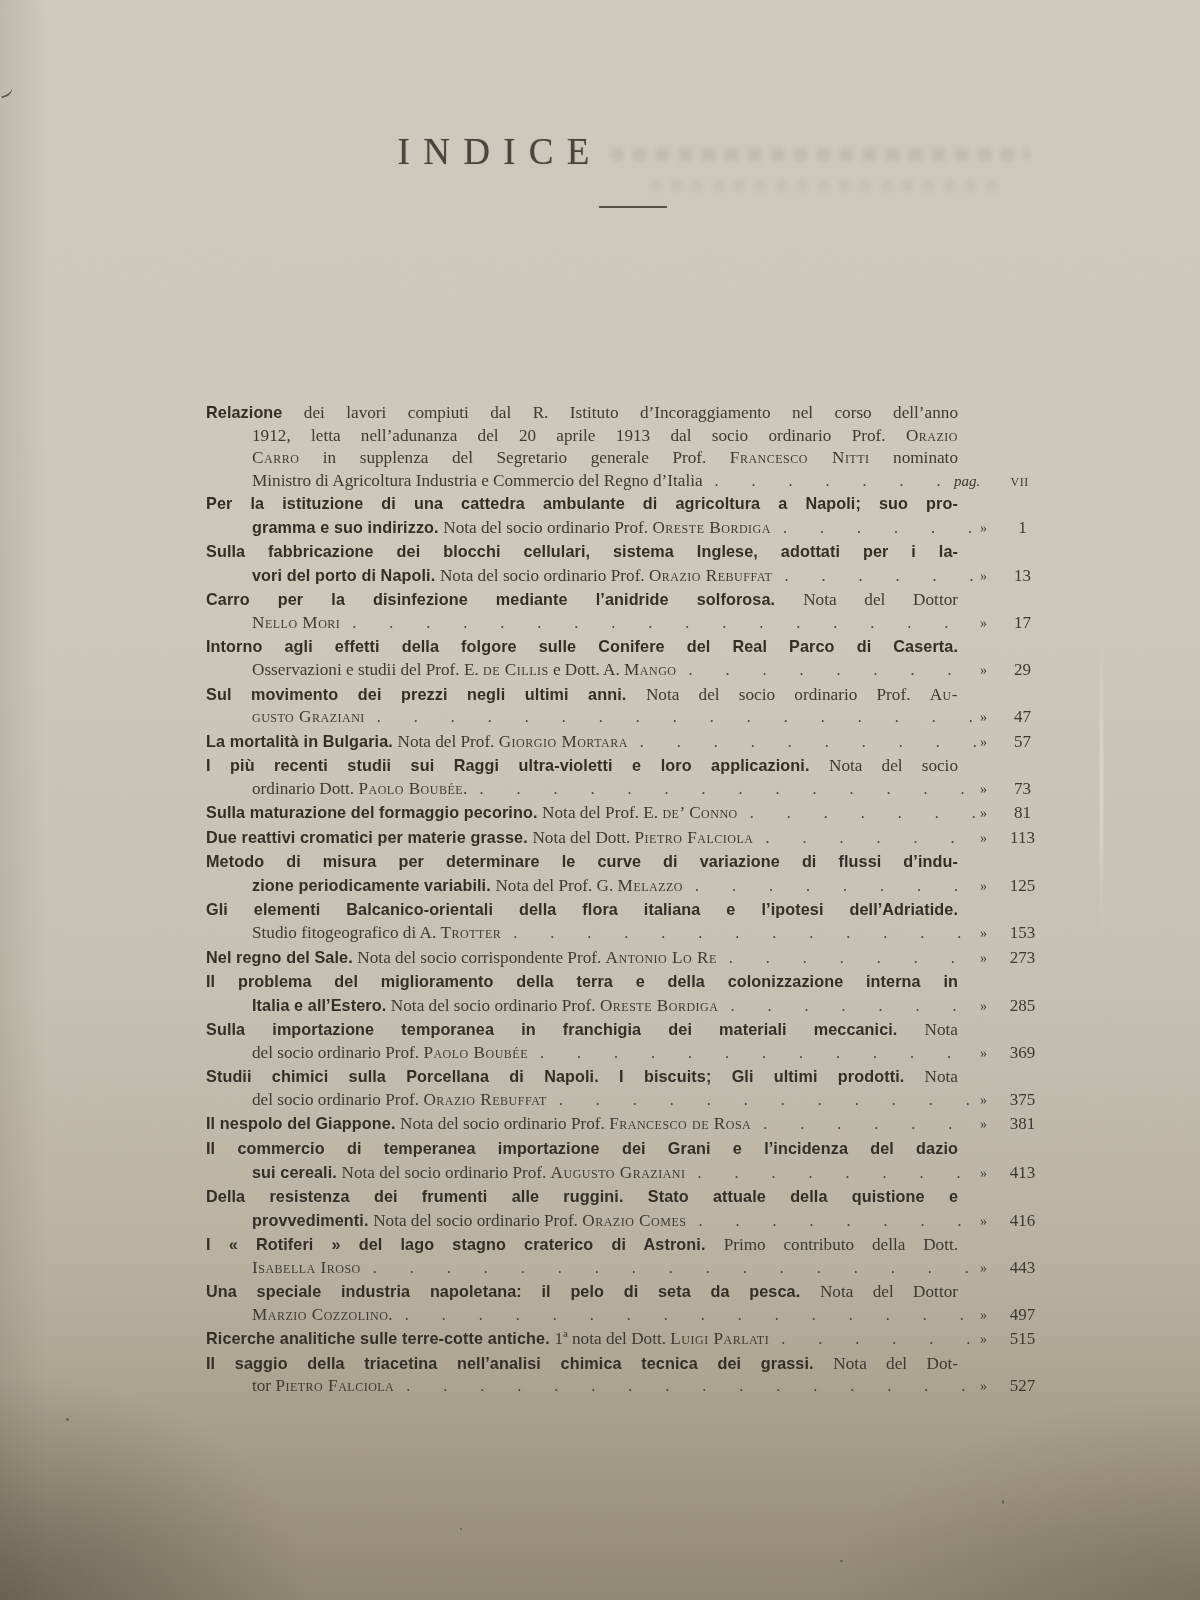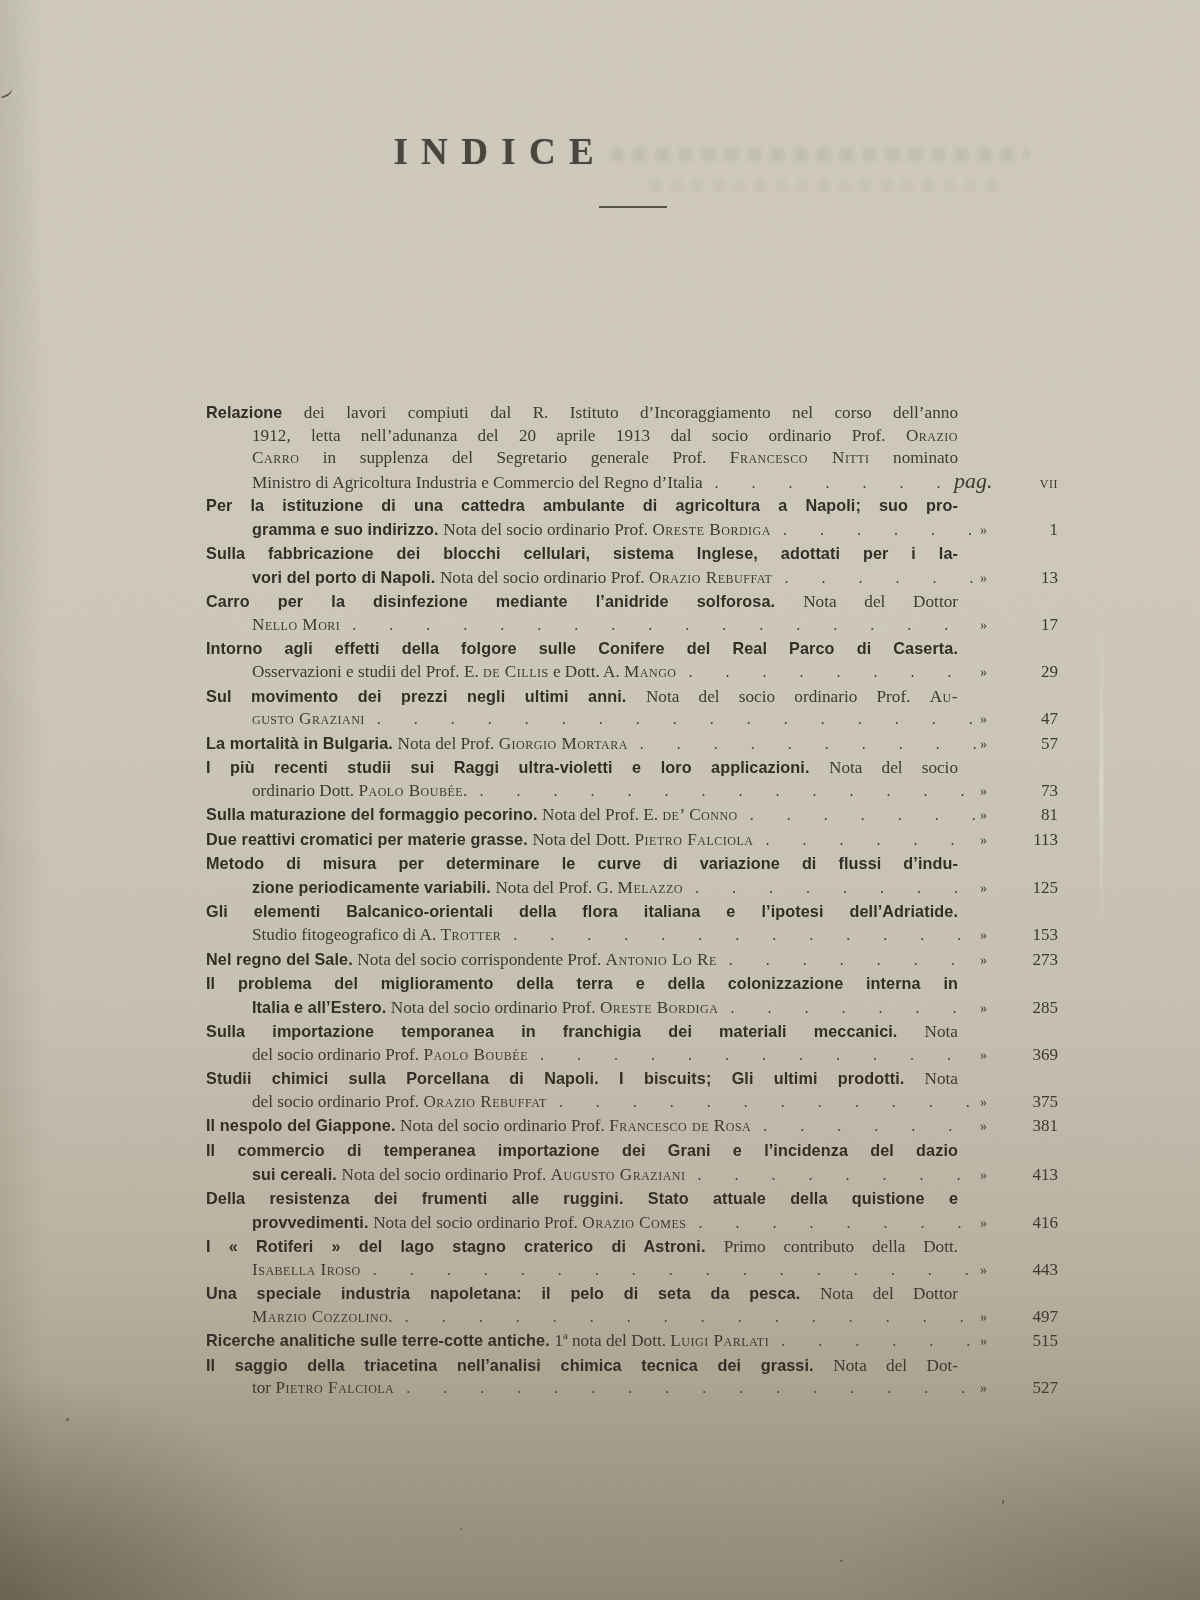--- a/index.html
+++ b/index.html
@@ -8,21 +8,21 @@
     font-family:"Liberation Serif",serif;color:#3e3a32;
     background:
       radial-gradient(ellipse 430px 320px at 1% 100%, rgba(56,48,36,0.40), transparent 70%),
       radial-gradient(ellipse 520px 280px at 100% 100%, rgba(66,57,42,0.28), transparent 72%),
       linear-gradient(to right, rgba(92,84,66,0.14) 0px, rgba(92,84,66,0.0) 46px),
       linear-gradient(to bottom, #cfcabd 0%, #cdc8ba 40%, #c7c1b2 62%, #b8b09f 80%, #a29885 92%, #8f8673 100%);
   }
   .grain{position:absolute;left:0;top:0;width:1200px;height:1600px;pointer-events:none;}
   .title{
     position:absolute;top:130px;left:0;width:987px;margin:0;
-    text-align:center;font-weight:bold;font-size:37px;
+    text-align:center;font-weight:normal;font-size:37px;
     letter-spacing:0.36em;text-indent:0.36em;color:#4a463f;
     text-shadow:0 0 1px rgba(70,64,52,0.45);
   }
   .rule{position:absolute;top:206px;left:599px;width:68px;border-top:2px solid #57534b;}
   .smudge{position:absolute;filter:blur(2px);border-radius:8px;pointer-events:none;}
   .smudge.s1{left:610px;top:148px;width:420px;height:13px;
     background:repeating-linear-gradient(90deg, rgba(112,106,90,0.12) 0 13px, rgba(112,106,90,0) 13px 23px);}
   .smudge.s2{left:650px;top:180px;width:350px;height:12px;opacity:.7;
     background:repeating-linear-gradient(90deg, rgba(112,106,90,0.10) 0 11px, rgba(112,106,90,0) 11px 21px);}
   .crease{position:absolute;left:1100px;top:630px;width:3px;height:310px;filter:blur(1px);
@@ -38,22 +38,22 @@
   .line.pg{display:flex;align-items:baseline;}
   .line.pg .txt{flex:0 1 auto;white-space:nowrap;min-width:0;overflow:hidden;}
   .b{font-family:"Liberation Sans",sans-serif;font-weight:700;font-size:16.2px;color:#332f27;letter-spacing:0.1px;}
   .r{color:#3e3a32;}
   .s{font-variant:small-caps;letter-spacing:0.5px;}
   .leader{flex:1 1 0;min-width:14px;overflow:hidden;white-space:nowrap;
     letter-spacing:33px;padding-left:12px;color:#46423a;font-size:16px;}
   .pgwrap{flex:none;width:78px;display:flex;align-items:baseline;}
   .pgwrap.roman{width:104px;}
   .gmt{flex:none;font-size:14px;color:#46423a;}
-  .pag{flex:none;font-style:italic;font-size:22px;margin-right:1px;}
-  .num{flex:1;text-align:right;font-size:17px;color:#3d3931;}
+  .pag{flex:none;font-style:italic;font-size:15px;margin-right:1px;}
+  .num{flex:1;text-align:center;font-size:17px;color:#3d3931;}
   .num.sc{font-variant:small-caps;letter-spacing:0.5px;}
 </style>
 </head>
 <body>
 
 <div class="sheet">
 
   <svg class="grain" width="1200" height="1600">
     <filter id="g">
       <feTurbulence type="fractalNoise" baseFrequency="0.9" numOctaves="2" stitchTiles="stitch"></feTurbulence>

